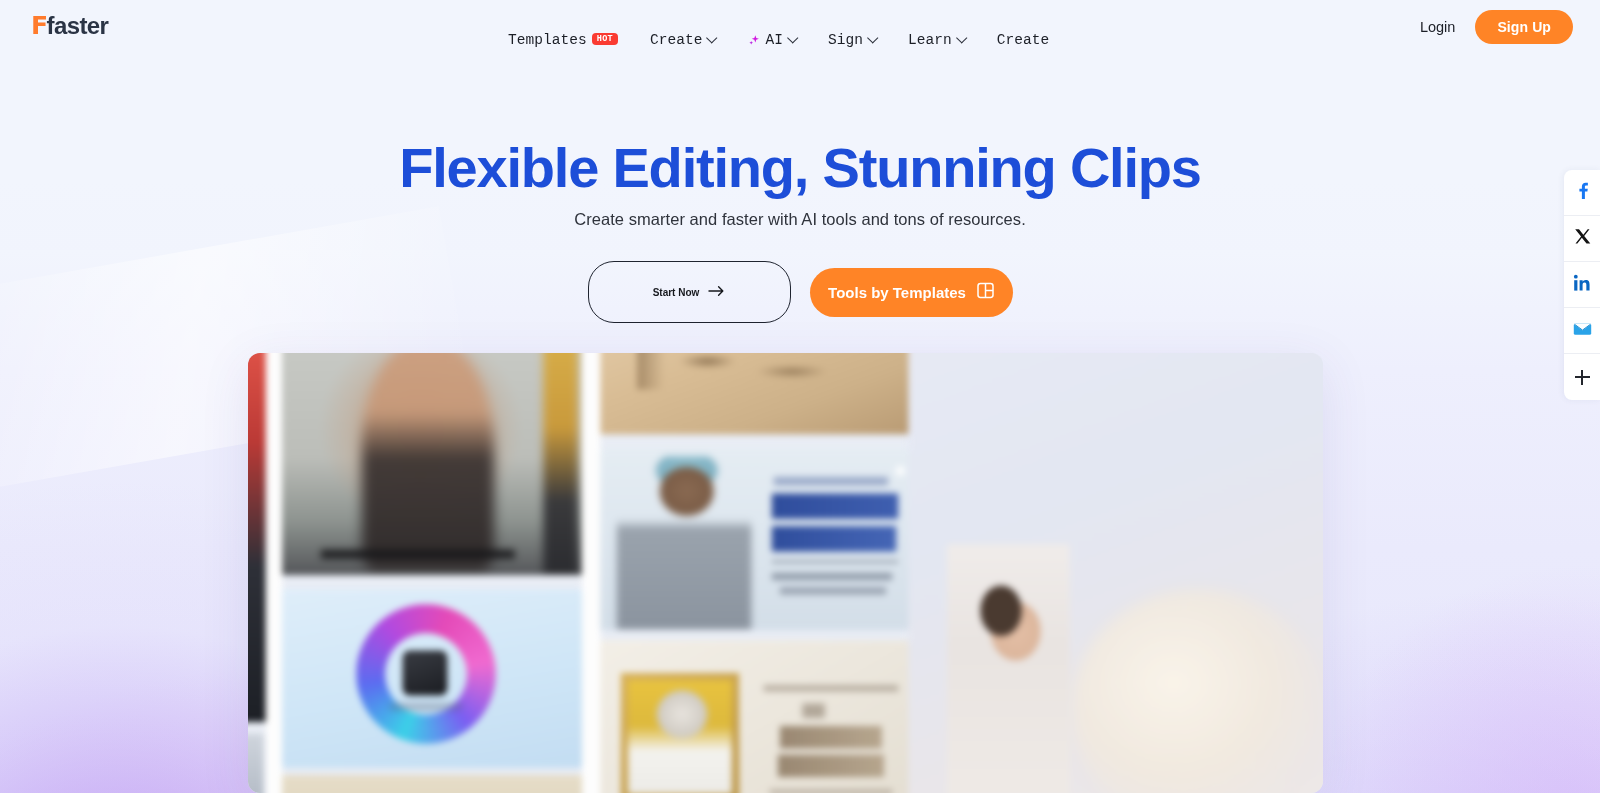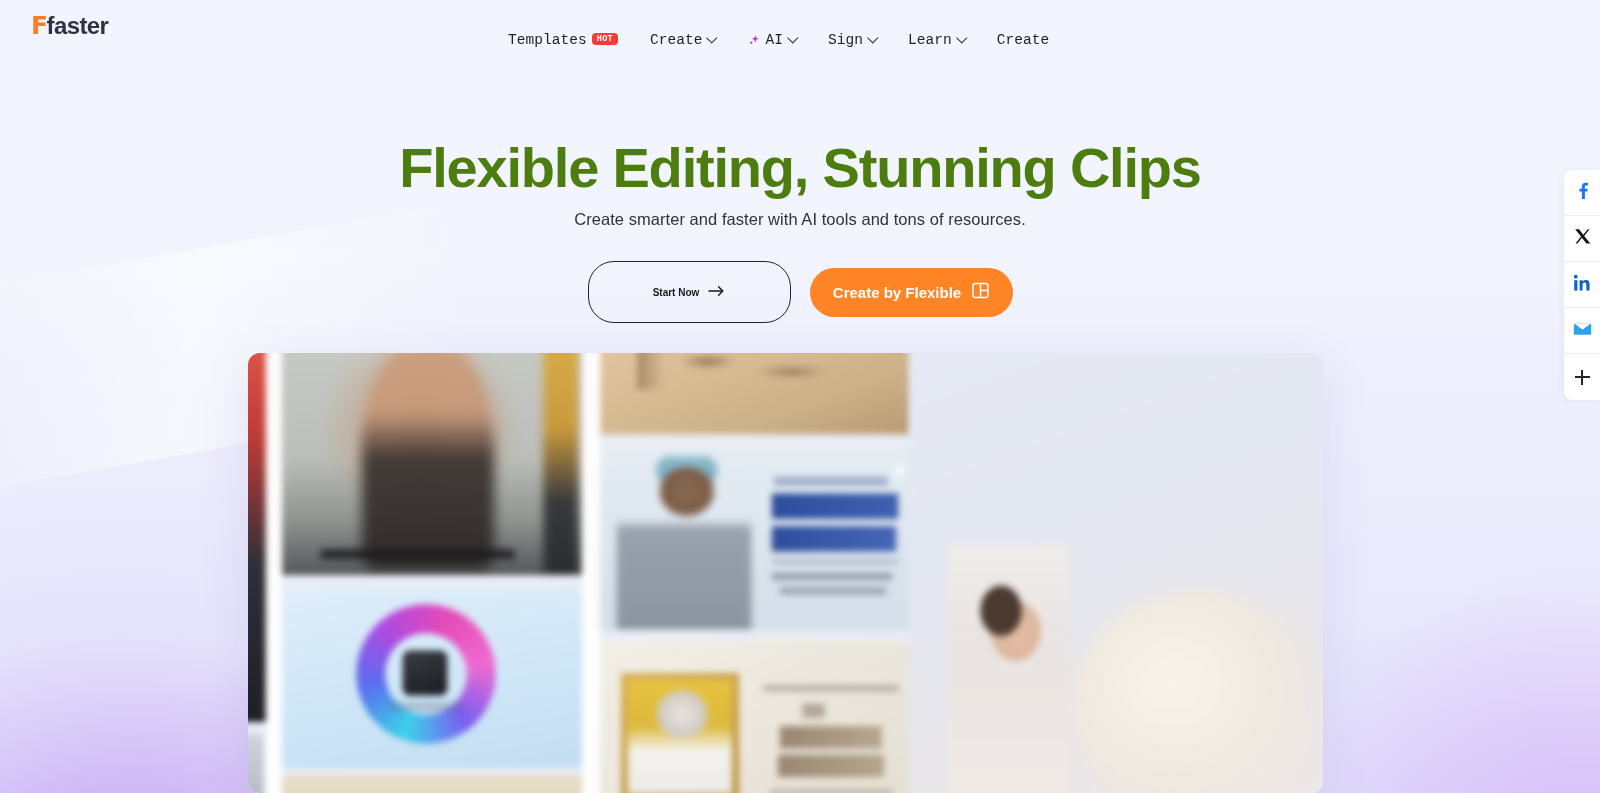--- a/index.html
+++ b/index.html
@@ -174,21 +174,21 @@
     z-index: 20;
     text-align: center;
   }
   .hero-title {
     position: absolute;
     left: 0;
     top: 137px;
     width: 1600px;
     font-size: 56px;
     font-weight: 700;
-    color: #4d7c0f;
+    color: #1d4ed8;
     letter-spacing: -1.2px;
     line-height: 1.12;
     font-family: "Liberation Sans", sans-serif;
   }
   .hero-sub {
     position: absolute;
     left: 0;
     top: 210px;
     width: 1600px;
     font-size: 16.5px;
@@ -482,39 +482,43 @@
         <span>Learn</span>
         <span class="chev"></span>
       </div>
 
       <div class="nav-item">
         <span>Create</span>
       </div>
 
     </nav>
 
+    <div class="auth">
+      <span class="login-link">Login</span>
+      <button class="signup-btn">Sign Up</button>
+    </div>
 
   </header>
 
   <section class="hero">
     <h1 class="hero-title">Flexible Editing, Stunning Clips</h1>
     <p class="hero-sub">Create smarter and faster with AI tools and tons of resources.</p>
 
     <div class="cta-row">
       <button class="btn-outline">
         <span>Start Now</span>
         <span>
           <svg width="17" height="12" viewBox="0 0 17 12">
             <path d="M1 6 H14.4 M10.6 1.8 L14.8 6 L10.6 10.2" stroke="#16181d" stroke-width="1.4" fill="none" stroke-linecap="round" stroke-linejoin="round"></path>
           </svg>
         </span>
       </button>
 
       <button class="btn-primary">
-        <span>Create by Flexible</span>
+        <span>Tools by Templates</span>
         <span>
           <svg width="17" height="17" viewBox="0 0 17 17">
             <rect x="1" y="1.6" width="15" height="13.8" rx="2.4" stroke="#fff" stroke-width="1.5" fill="none"></rect>
             <path d="M8.5 1.6 V15.4" stroke="#fff" stroke-width="1.5"></path>
             <path d="M8.5 8.5 H16" stroke="#fff" stroke-width="1.5"></path>
           </svg>
         </span>
       </button>
     </div>
   </section>

